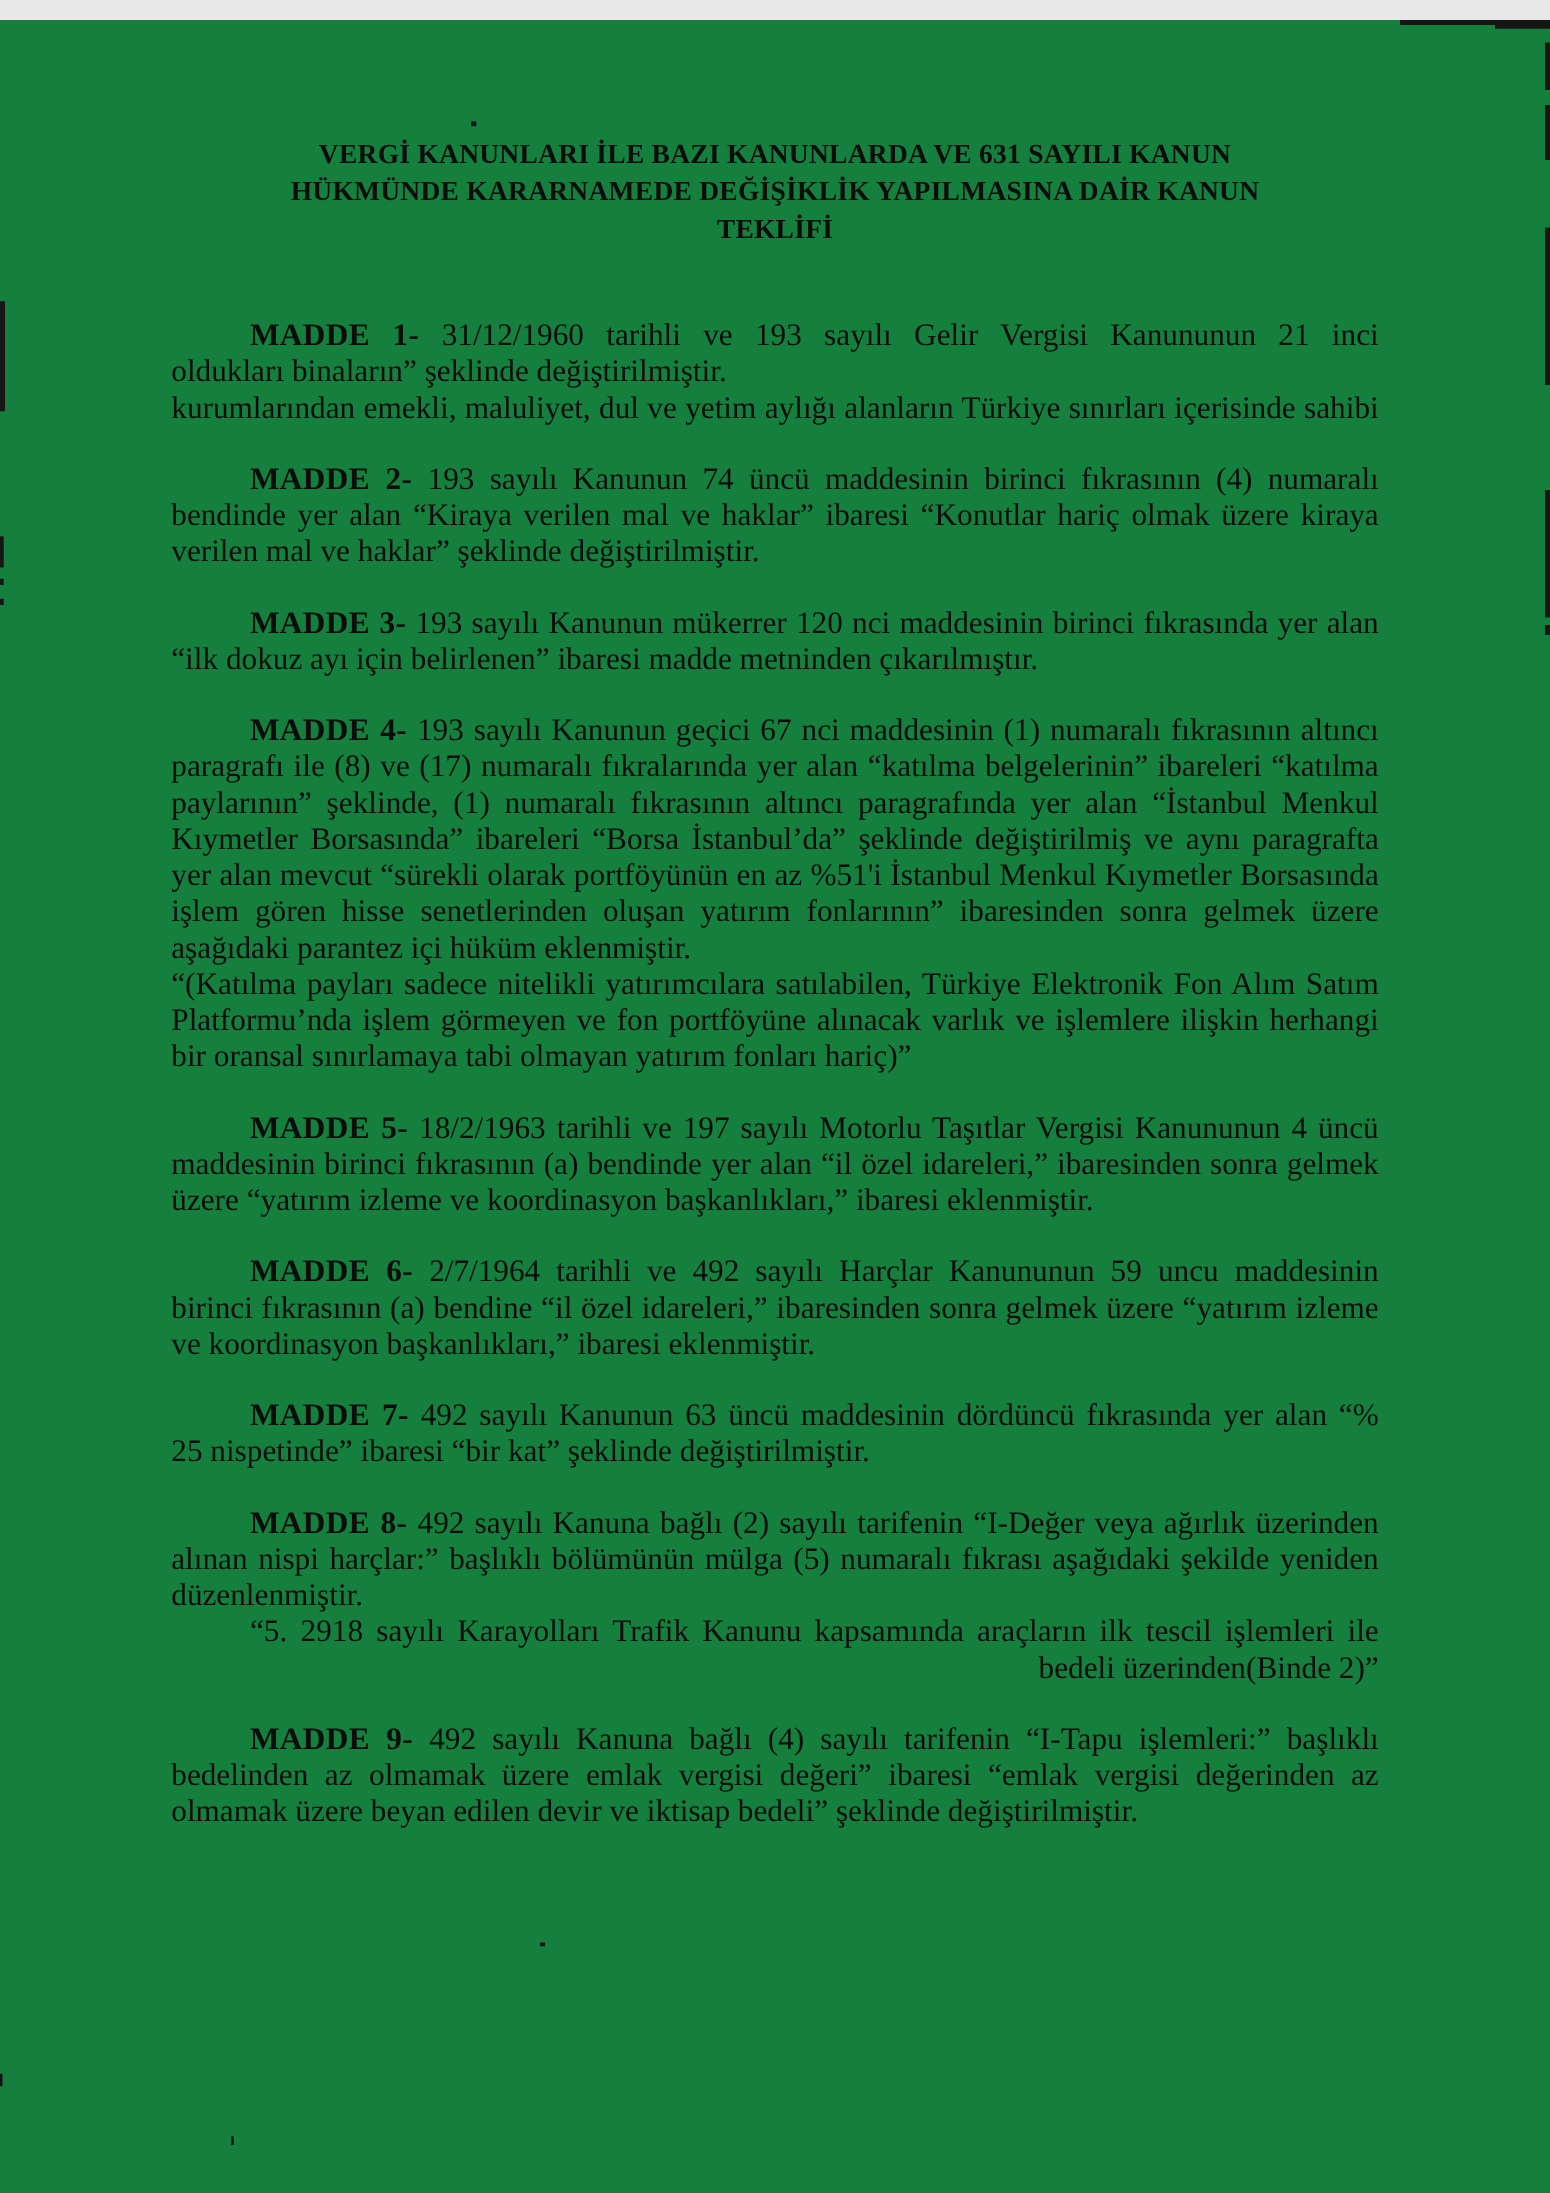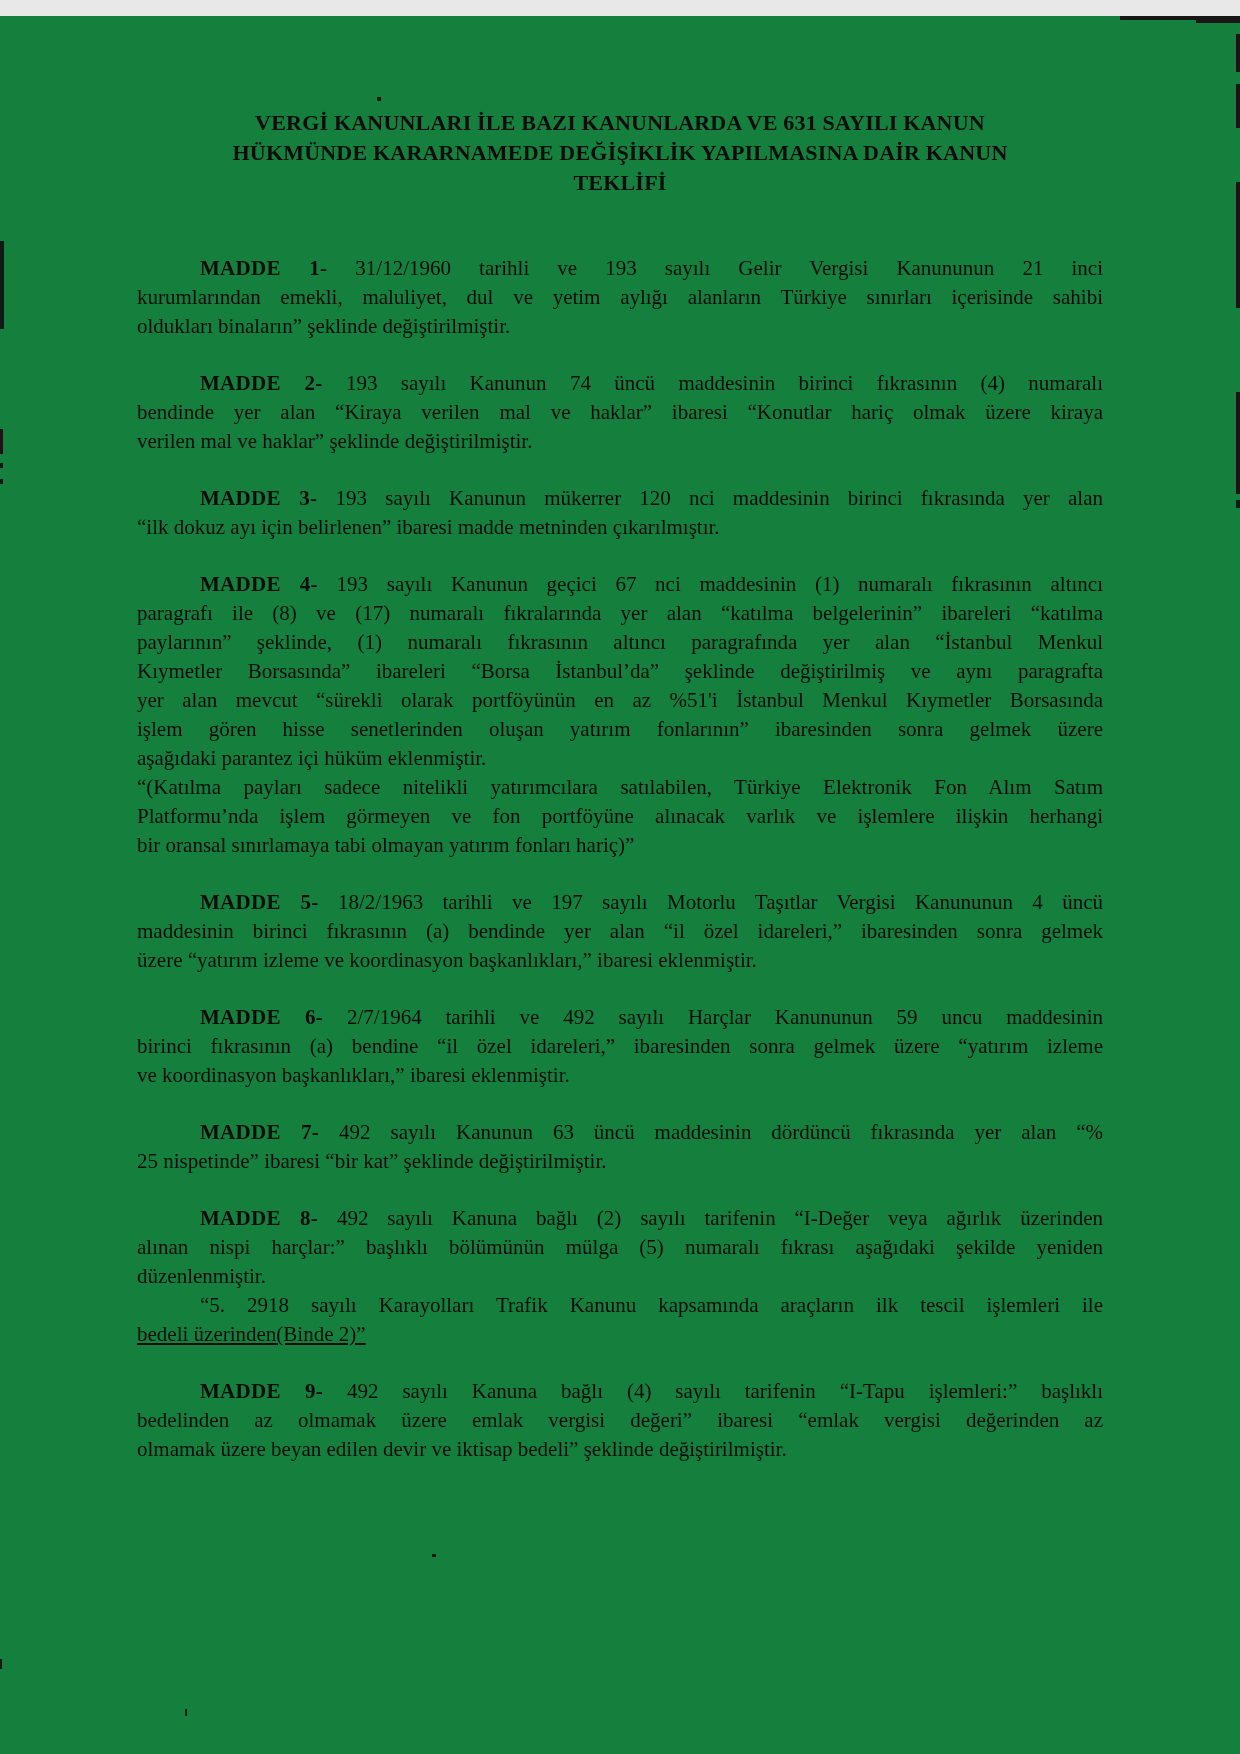--- a/index.html
+++ b/index.html
@@ -19,30 +19,30 @@
   }
   .title{
     text-align:center;
     font-weight:bold;
     font-size:22px;
     line-height:30px;
     margin-bottom:56px;
     letter-spacing:.2px;
   }
   .para{
-    font-size:21px;
+    font-size:25px;
     line-height:29px;
     margin-top:28px;
     text-align:left;
   }
   .para:first-of-type{margin-top:0;}
   .line{min-height:29px;}
   .line.j{text-align:justify;text-align-last:justify;}
   .line.indent{text-indent:63px;}
-  .line.split{display:flex;justify-content:flex-start;text-indent:0;text-decoration:underline;}
+  .line.split{display:flex;justify-content:flex-end;text-indent:0;}
   b{font-weight:bold;letter-spacing:.3px;}
   
   .art{position:absolute;background:#161616;}
   .art.grey{background:#3a3a3a;}
 </style>
 </head>
 <body>
 
 <div class="page">
 
@@ -71,22 +71,22 @@
 
   <div class="content">
     <div class="title">
       <div>VERGİ KANUNLARI İLE BAZI KANUNLARDA VE 631 SAYILI KANUN</div>
       <div>HÜKMÜNDE KARARNAMEDE DEĞİŞİKLİK YAPILMASINA DAİR KANUN</div>
       <div>TEKLİFİ</div>
     </div>
     <div>
         <div class="para">
           <div class="line j indent"><b>MADDE 1-</b><span> 31/12/1960 tarihli ve 193 sayılı Gelir Vergisi Kanununun 21 inci</span></div>
+          <div class="line"><span>oldukları binaların” şeklinde değiştirilmiştir.</span></div>
           <div class="line j"><span>kurumlarından emekli, maluliyet, dul ve yetim aylığı alanların Türkiye sınırları içerisinde sahibi</span></div>
-          <div class="line"><span>oldukları binaların” şeklinde değiştirilmiştir.</span></div>
         </div>
         <div class="para">
           <div class="line j indent"><b>MADDE 2-</b><span> 193 sayılı Kanunun 74 üncü maddesinin birinci fıkrasının (4) numaralı</span></div>
           <div class="line j"><span>bendinde yer alan “Kiraya verilen mal ve haklar” ibaresi “Konutlar hariç olmak üzere kiraya</span></div>
           <div class="line"><span>verilen mal ve haklar” şeklinde değiştirilmiştir.</span></div>
         </div>
         <div class="para">
           <div class="line j indent"><b>MADDE 3-</b><span> 193 sayılı Kanunun mükerrer 120 nci maddesinin birinci fıkrasında yer alan</span></div>
           <div class="line"><span>“ilk dokuz ayı için belirlenen” ibaresi madde metninden çıkarılmıştır.</span></div>
         </div>

